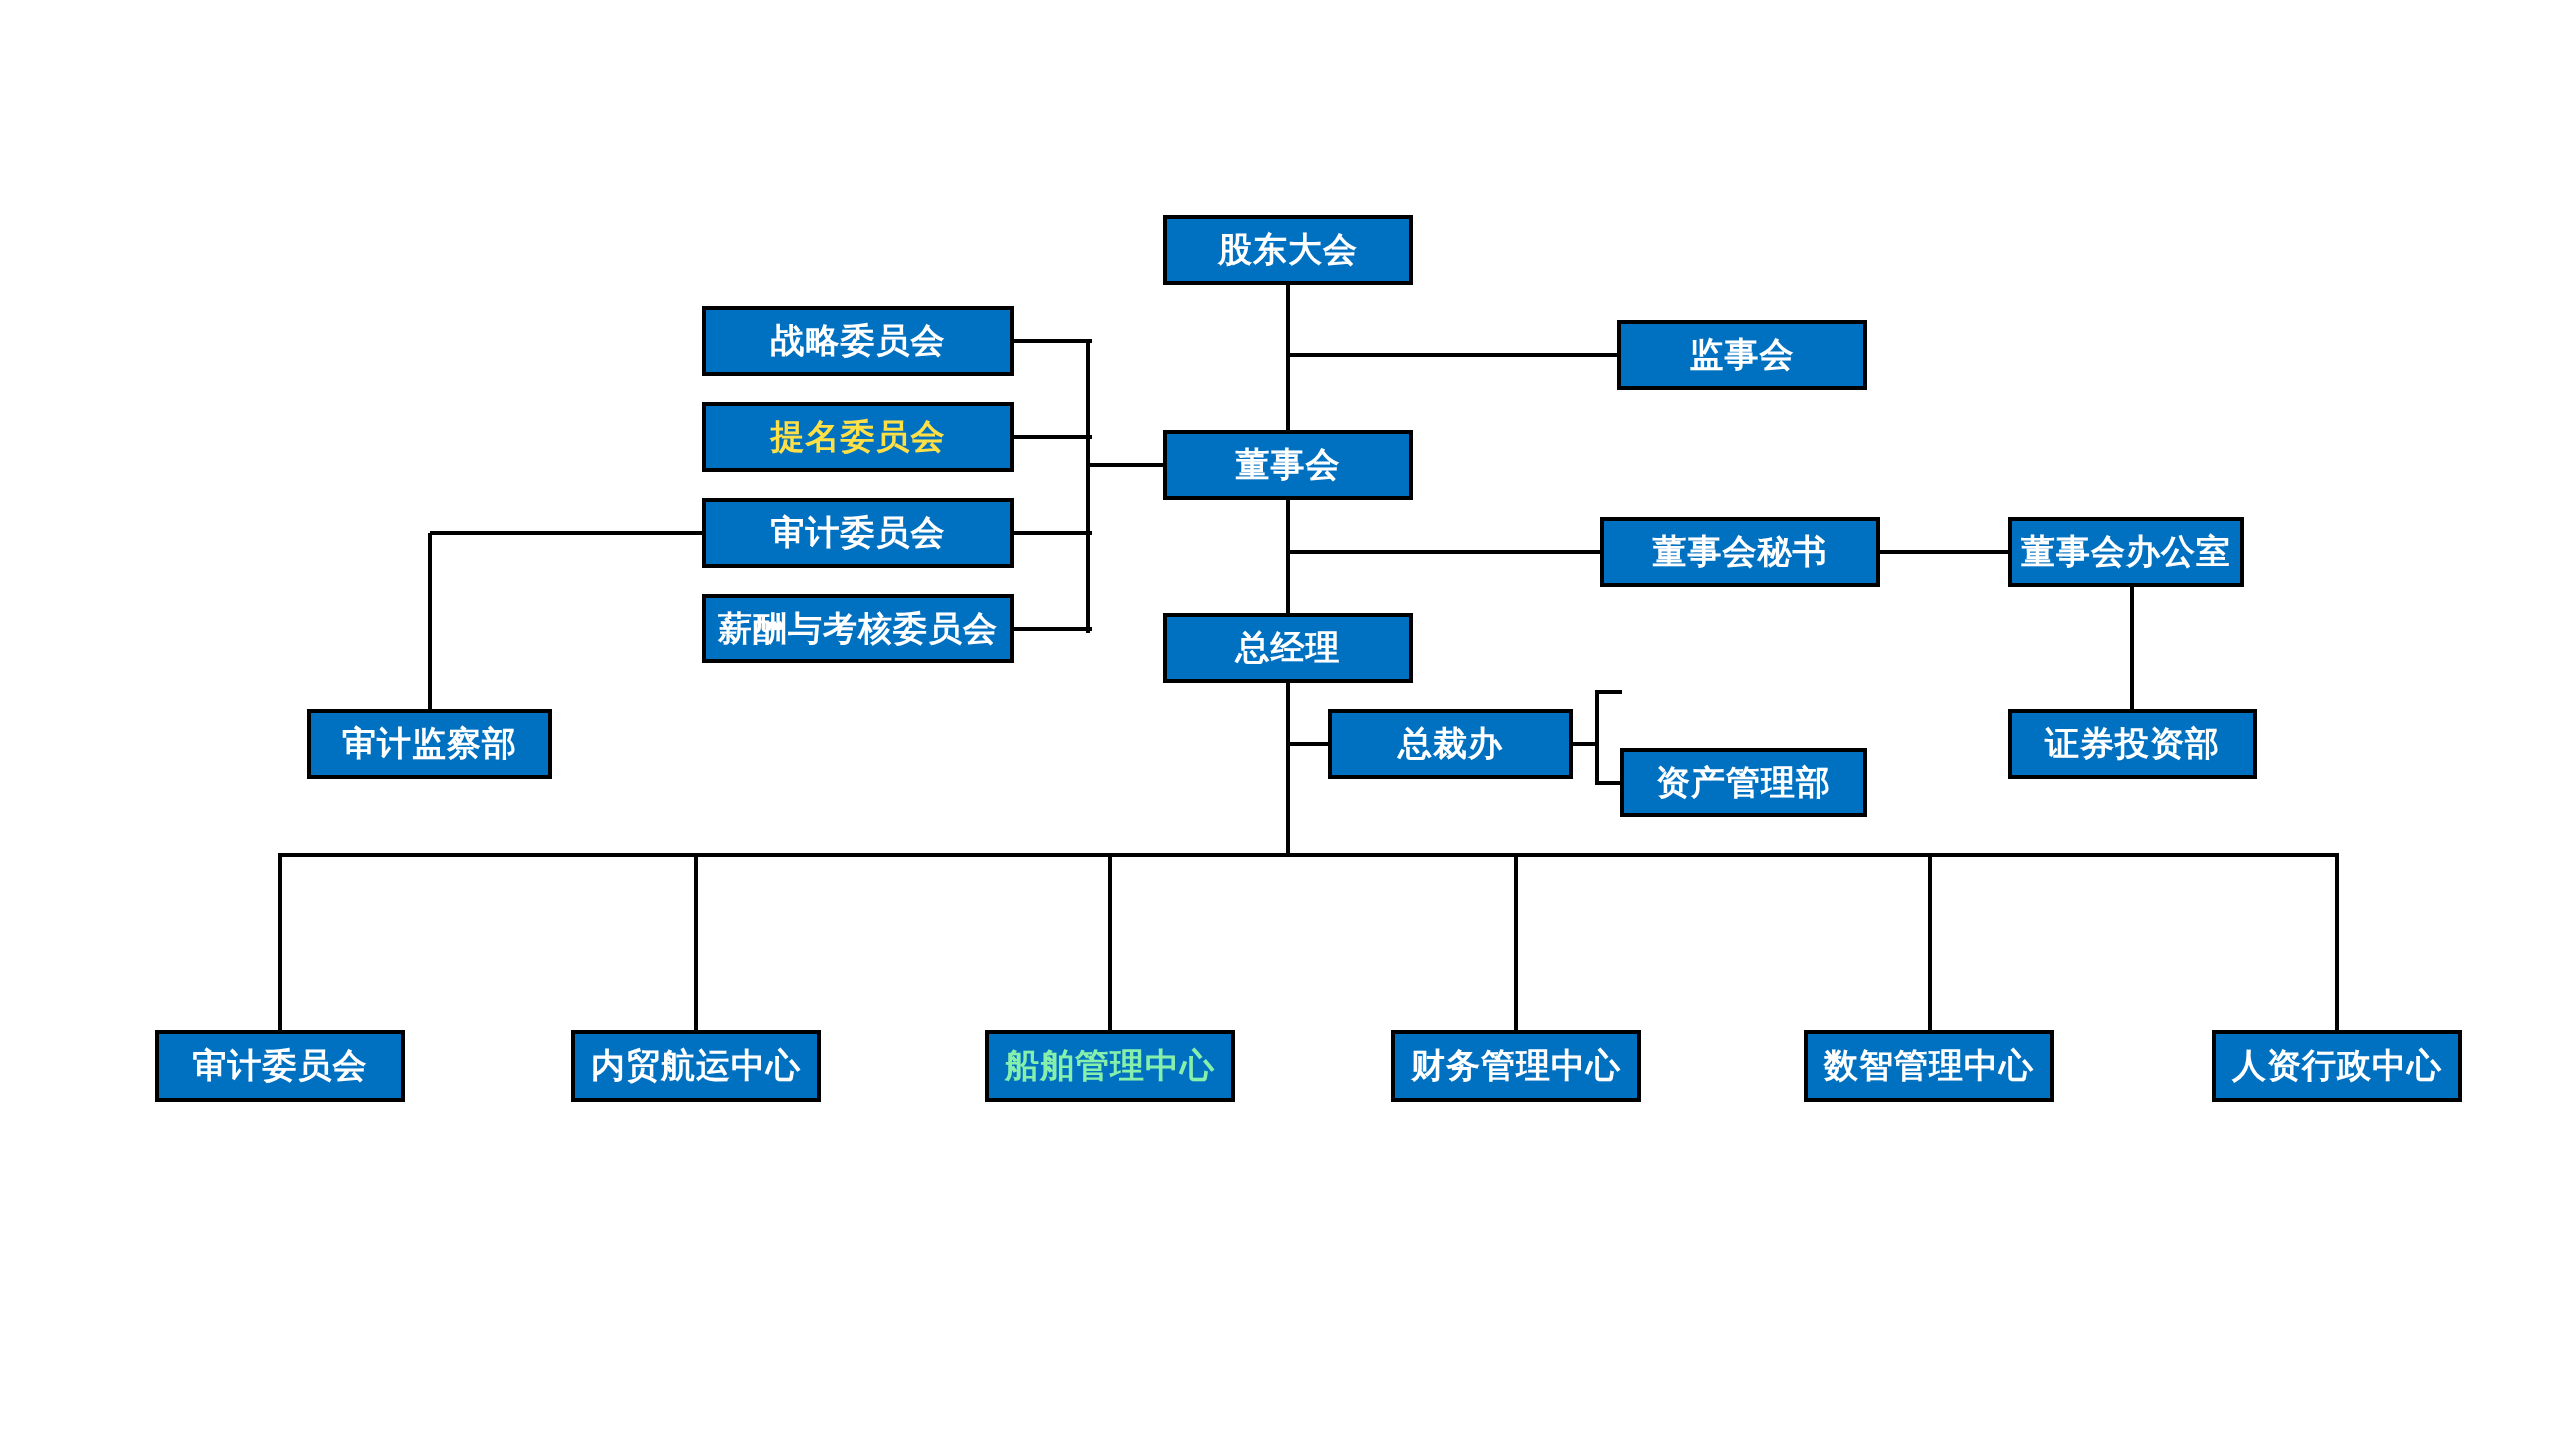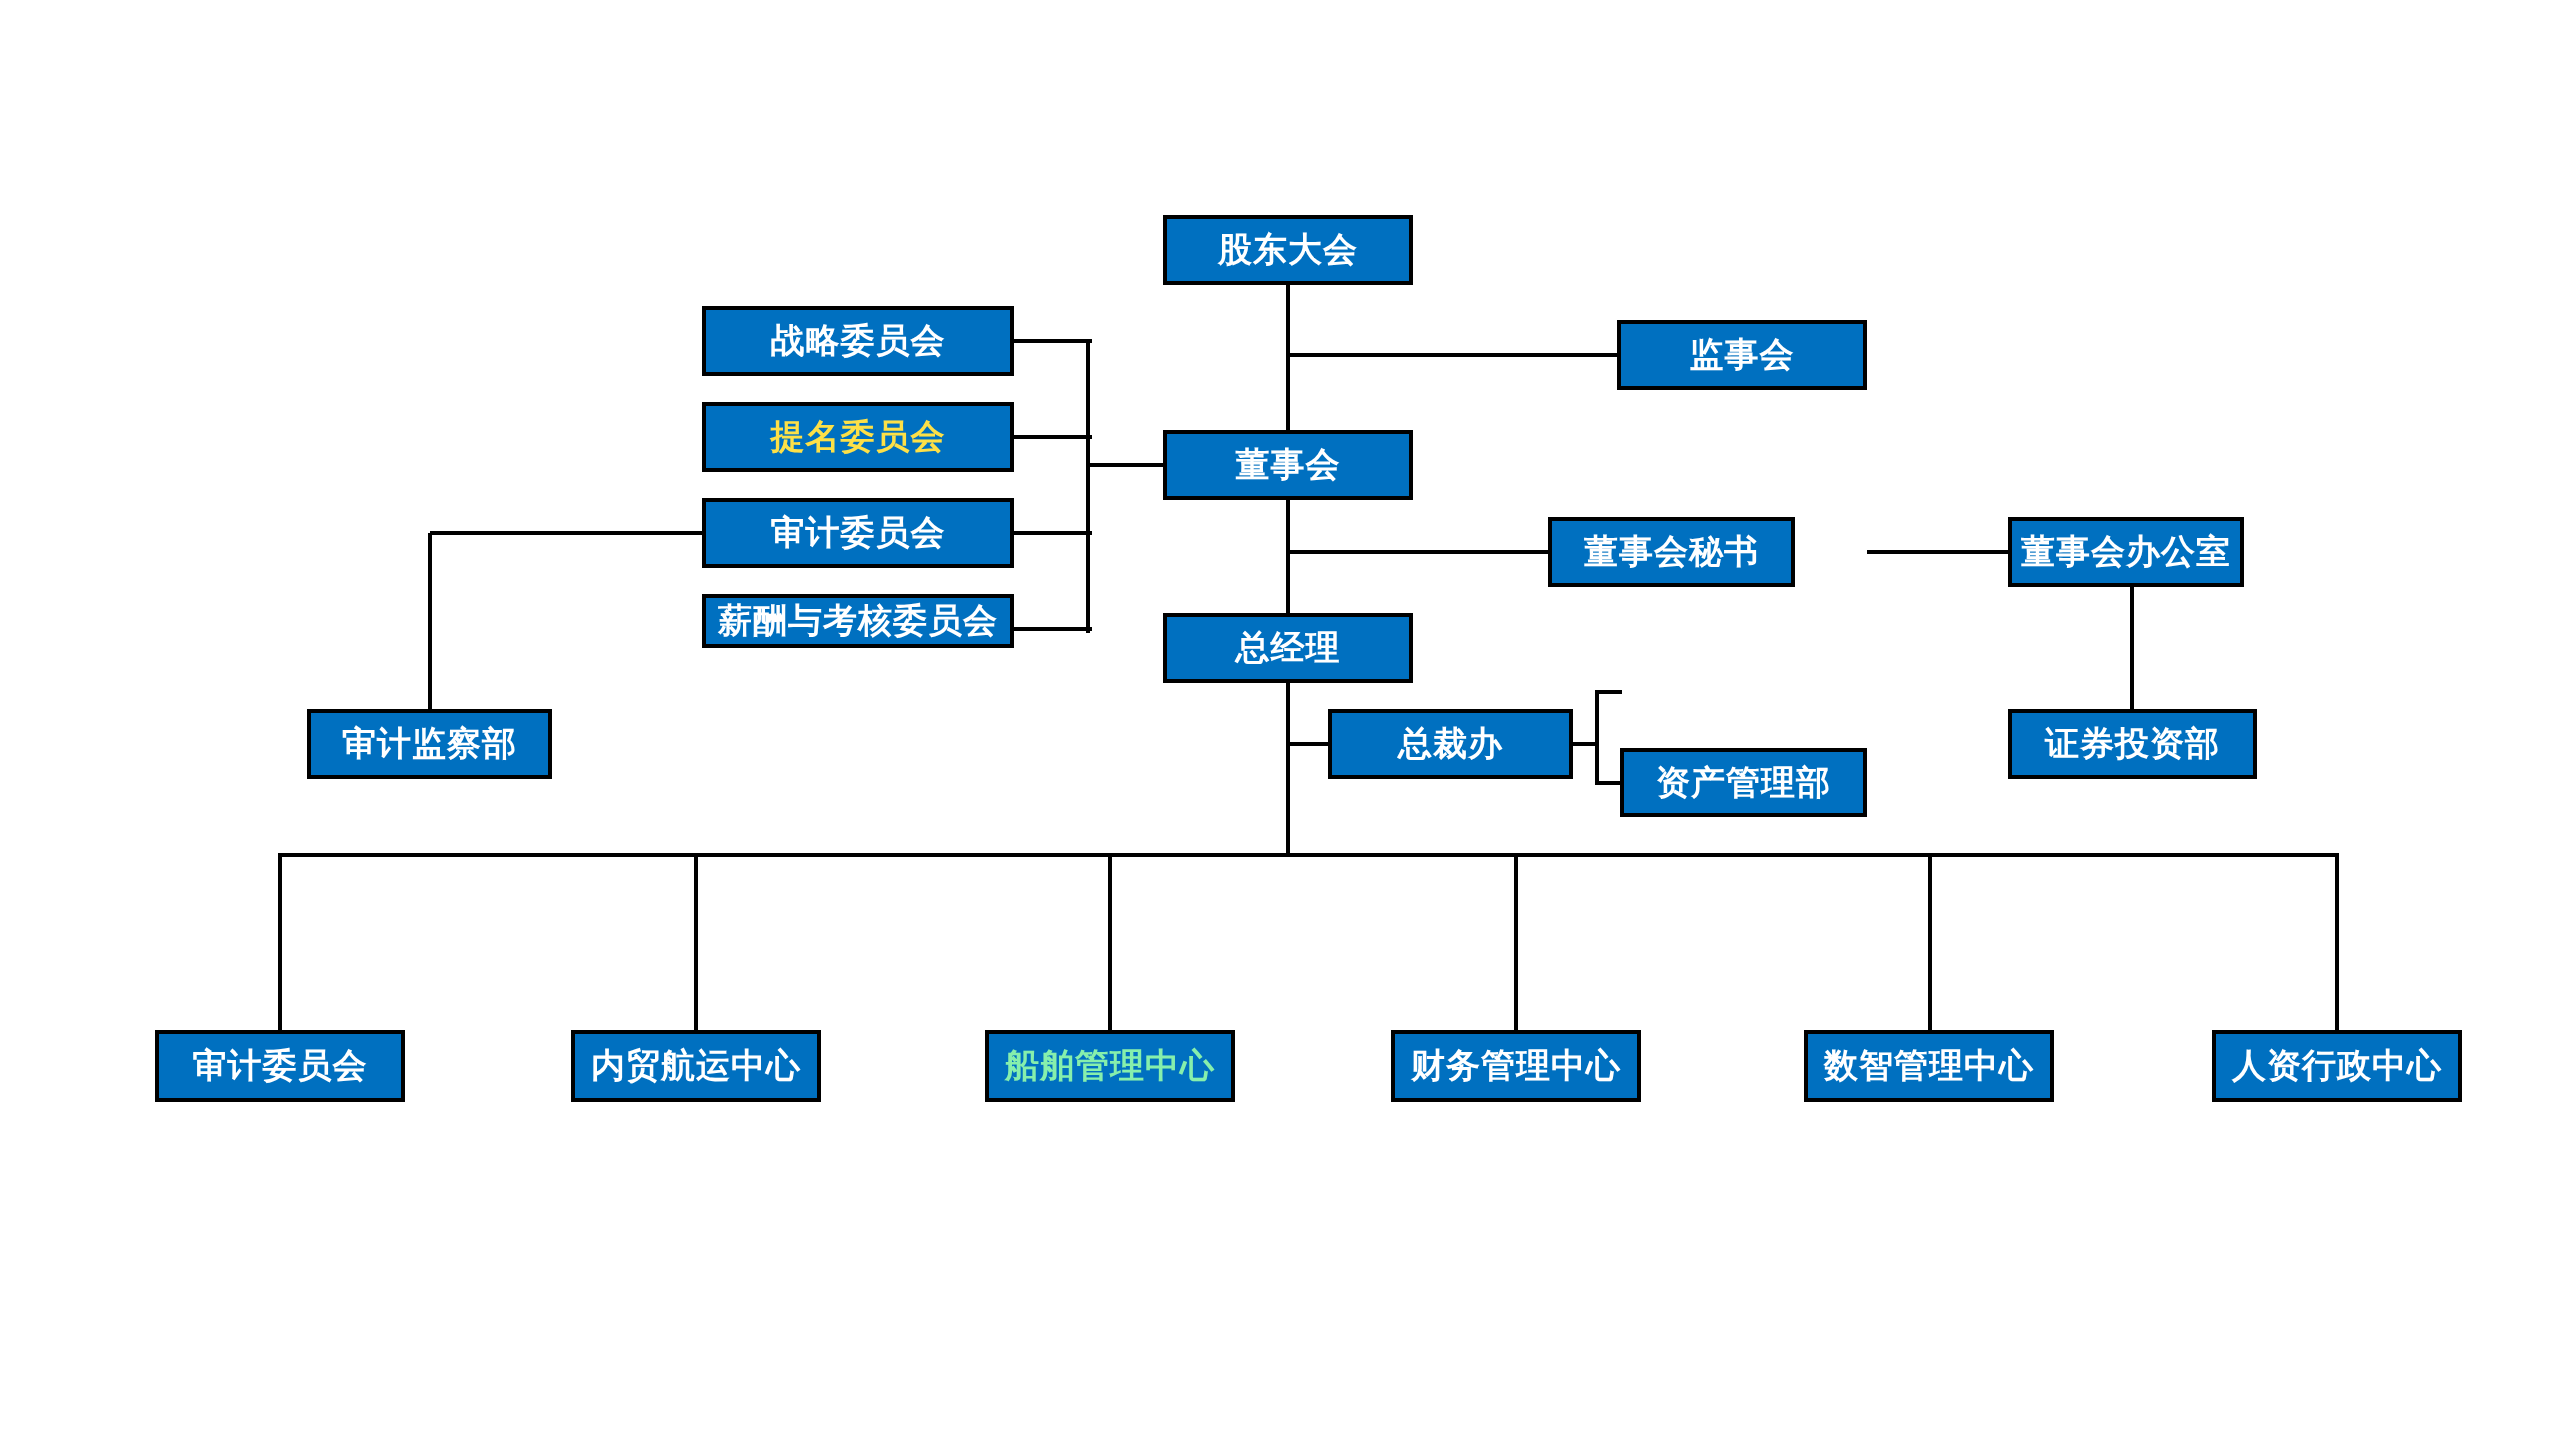--- a/index.html
+++ b/index.html
@@ -67,23 +67,23 @@
     <div class="connector" style="left: 1108px; top: 855px; width: 4px; height: 177px; background: rgb(0, 0, 0);"></div>
     <div class="connector" style="left: 1514px; top: 855px; width: 4px; height: 177px; background: rgb(0, 0, 0);"></div>
     <div class="connector" style="left: 1928px; top: 855px; width: 4px; height: 177px; background: rgb(0, 0, 0);"></div>
     <div class="connector" style="left: 2335px; top: 855px; width: 4px; height: 177px; background: rgb(0, 0, 0);"></div>
     <div class="org-node" style="left: 1163px; top: 215px; width: 250px; height: 70px; background: rgb(0, 112, 192); border-color: rgb(0, 0, 0); color: rgb(255, 255, 255);">股东大会</div>
     <div class="org-node" style="left: 1617px; top: 320px; width: 250px; height: 70px; background: rgb(0, 112, 192); border-color: rgb(0, 0, 0); color: rgb(255, 255, 255);">监事会</div>
     <div class="org-node" style="left: 1163px; top: 430px; width: 250px; height: 70px; background: rgb(0, 112, 192); border-color: rgb(0, 0, 0); color: rgb(255, 255, 255);">董事会</div>
     <div class="org-node" style="left: 702px; top: 306px; width: 312px; height: 70px; background: rgb(0, 112, 192); border-color: rgb(0, 0, 0); color: rgb(255, 255, 255);">战略委员会</div>
     <div class="org-node" style="left: 702px; top: 402px; width: 312px; height: 70px; background: rgb(0, 112, 192); border-color: rgb(0, 0, 0); color: #fde047;">提名委员会</div>
     <div class="org-node" style="left: 702px; top: 498px; width: 312px; height: 70px; background: rgb(0, 112, 192); border-color: rgb(0, 0, 0); color: rgb(255, 255, 255);">审计委员会</div>
-    <div class="org-node" style="left: 702px; top: 594px; width: 312px; height: 54px; background: rgb(0, 112, 192); border-color: rgb(0, 0, 0); color: rgb(255, 255, 255);">薪酬与考核委员会</div>
+    <div class="org-node" style="left: 702px; top: 594px; width: 312px; height: 69px; background: rgb(0, 112, 192); border-color: rgb(0, 0, 0); color: rgb(255, 255, 255);">薪酬与考核委员会</div>
     <div class="org-node" style="left: 307px; top: 709px; width: 245px; height: 70px; background: rgb(0, 112, 192); border-color: rgb(0, 0, 0); color: rgb(255, 255, 255);">审计监察部</div>
-    <div class="org-node" style="left: 1548px; top: 517px; width: 247px; height: 70px; background: rgb(0, 112, 192); border-color: rgb(0, 0, 0); color: rgb(255, 255, 255);">董事会秘书</div>
+    <div class="org-node" style="left: 1600px; top: 517px; width: 280px; height: 70px; background: rgb(0, 112, 192); border-color: rgb(0, 0, 0); color: rgb(255, 255, 255);">董事会秘书</div>
     <div class="org-node" style="left: 2008px; top: 517px; width: 236px; height: 70px; background: rgb(0, 112, 192); border-color: rgb(0, 0, 0); color: rgb(255, 255, 255);">董事会办公室</div>
     <div class="org-node" style="left: 1163px; top: 613px; width: 250px; height: 70px; background: rgb(0, 112, 192); border-color: rgb(0, 0, 0); color: rgb(255, 255, 255);">总经理</div>
     <div class="org-node" style="left: 1328px; top: 709px; width: 245px; height: 70px; background: rgb(0, 112, 192); border-color: rgb(0, 0, 0); color: rgb(255, 255, 255);">总裁办</div>
     <div class="org-node" style="left: 1620px; top: 748px; width: 247px; height: 69px; background: rgb(0, 112, 192); border-color: rgb(0, 0, 0); color: rgb(255, 255, 255);">资产管理部</div>
     <div class="org-node" style="left: 2008px; top: 709px; width: 249px; height: 70px; background: rgb(0, 112, 192); border-color: rgb(0, 0, 0); color: rgb(255, 255, 255);">证券投资部</div>
     <div class="org-node" style="left: 155px; top: 1030px; width: 250px; height: 72px; background: rgb(0, 112, 192); border-color: rgb(0, 0, 0); color: rgb(255, 255, 255);">审计委员会</div>
     <div class="org-node" style="left: 571px; top: 1030px; width: 250px; height: 72px; background: rgb(0, 112, 192); border-color: rgb(0, 0, 0); color: rgb(255, 255, 255);">内贸航运中心</div>
     <div class="org-node" style="left: 985px; top: 1030px; width: 250px; height: 72px; background: rgb(0, 112, 192); border-color: rgb(0, 0, 0); color: #86efac;">船舶管理中心</div>
     <div class="org-node" style="left: 1391px; top: 1030px; width: 250px; height: 72px; background: rgb(0, 112, 192); border-color: rgb(0, 0, 0); color: rgb(255, 255, 255);">财务管理中心</div>
     <div class="org-node" style="left: 1804px; top: 1030px; width: 250px; height: 72px; background: rgb(0, 112, 192); border-color: rgb(0, 0, 0); color: rgb(255, 255, 255);">数智管理中心</div>

